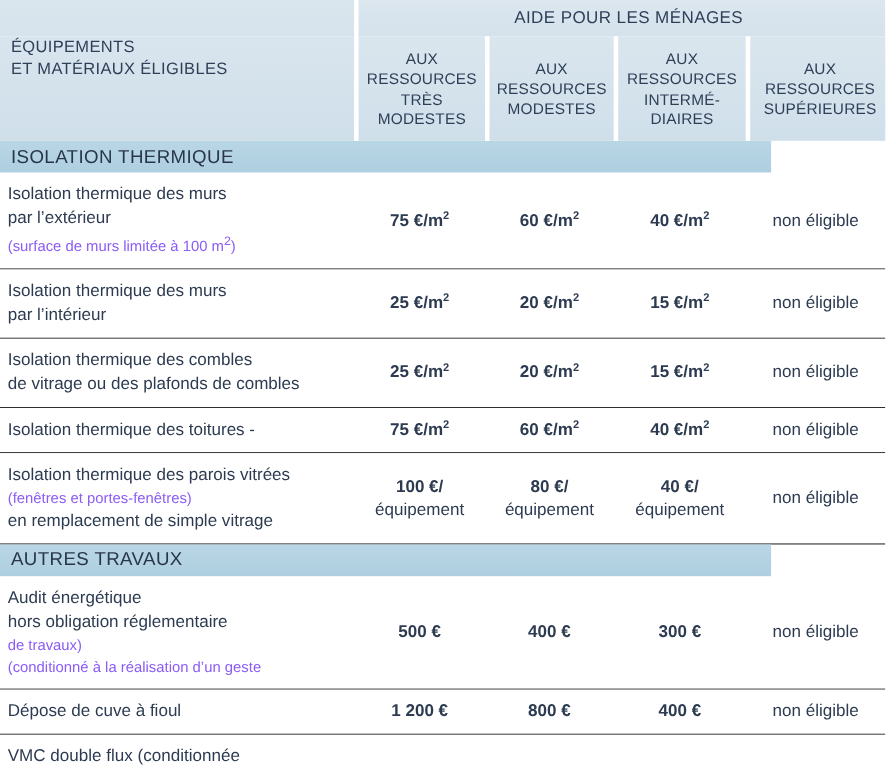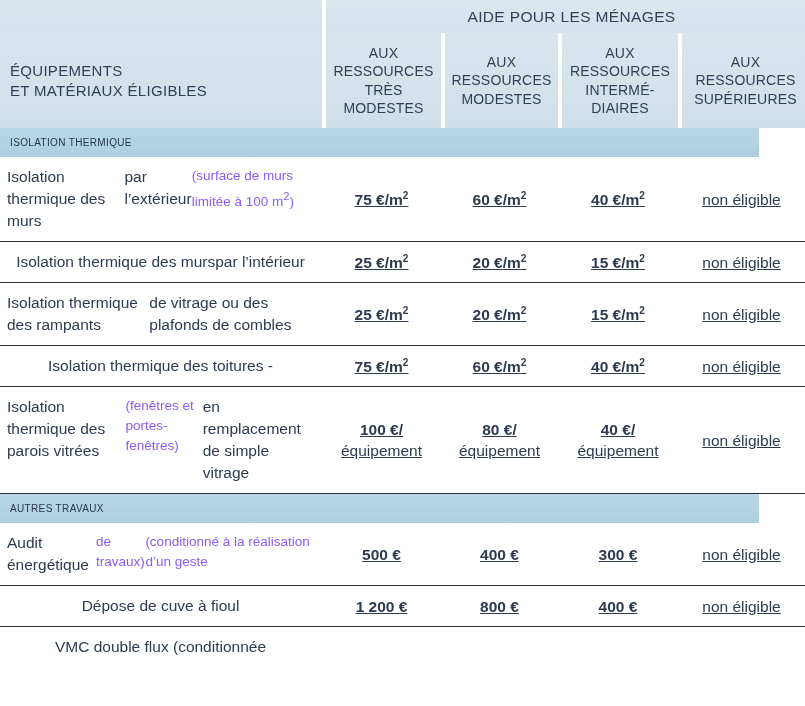--- a/index.html
+++ b/index.html
@@ -62,21 +62,20 @@
     height: 95px;
     width: 805px;
   }
 
   .eligible-head {
     width: 322px;
     flex: 0 0 322px;
     background: linear-gradient(180deg, #d9e5ee 0%, #cfdfea 100%);
     display: flex;
     flex-direction: column;
-    justify-content: center;
     padding: 0 0 0 10px;
     box-sizing: border-box;
   }
   .eligible-head .line {
     font-size: 15px;
     line-height: 20px;
     letter-spacing: 0.3px;
     color: #2f3f57;
   }
 
@@ -101,48 +100,48 @@
     padding: 0 4px;
   }
   .col-head.c1 { width: 115px; flex: 0 0 115px; }
   .col-head.c2 { width: 113px; flex: 0 0 113px; }
   .col-head.c3 { width: 116px; flex: 0 0 116px; }
   .col-head.c4 { width: 127px; flex: 0 0 127px; }
 
   
   .section-band {
     height: 29px;
-    width: 759px;
+    width: 701px;
     background: linear-gradient(180deg, #b9d6e5 0%, #aecfe0 100%);
     display: flex;
     align-items: center;
     padding-left: 10px;
     box-sizing: border-box;
-    font-size: 10px;
+    font-size: 17px;
     letter-spacing: 0.35px;
     color: #28364c;
   }
 
   
   .row {
     display: flex;
     width: 805px;
     border-bottom: 1px solid #2e2e2e;
     box-sizing: border-box;
     background: #ffffff;
   }
   .row.last { border-bottom: none; }
 
   .cell-label {
     width: 322px;
     flex: 0 0 322px;
     box-sizing: border-box;
     padding: 9px 8px 9px 7px;
     display: flex;
-    flex-direction: row;
+    flex-direction: column;
     justify-content: center;
   }
   .cell-label .ltxt {
     font-size: 15.5px;
     line-height: 22px;
     color: #2d3b51;
   }
   .cell-label .lnote {
     font-size: 13.5px;
     line-height: 20px;
@@ -152,21 +151,20 @@
   .cell-val {
     box-sizing: border-box;
     display: flex;
     flex-direction: column;
     align-items: center;
     justify-content: center;
     text-align: center;
     font-size: 15.5px;
     line-height: 21px;
     color: #2d3b51;
-    text-decoration: underline;
   }
   .cell-val.c1 { width: 119px; flex: 0 0 119px; }
   .cell-val.c2 { width: 117px; flex: 0 0 117px; }
   .cell-val.c3 { width: 120px; flex: 0 0 120px; }
   .cell-val.c4 { width: 127px; flex: 0 0 127px; }
 
   .cell-val .amount { font-weight: bold; white-space: nowrap; }
   .cell-val .unit   { font-weight: normal; white-space: nowrap; }
   .cell-val .plain  { font-weight: normal; white-space: nowrap; }
   .cell-val sup { font-size: 0.65em; vertical-align: super; line-height: 0; }
@@ -258,21 +256,21 @@
         </div>
         <div class="cell-val c3">
           <div><span class="amount">15 €</span><span class="amount">/m<sup>2</sup></span></div>
         </div>
         <div class="cell-val c4">
           <span class="plain">non éligible</span>
         </div>
       </div>
       <div class="row">
         <div class="cell-label">
-          <div class="ltxt">Isolation thermique des rampants</div>
+          <div class="ltxt">Isolation thermique des combles</div>
           <div class="ltxt">de vitrage ou des plafonds de combles</div>
         </div>
         <div class="cell-val c1">
           <div><span class="amount">25 €</span><span class="amount">/m<sup>2</sup></span></div>
         </div>
         <div class="cell-val c2">
           <div><span class="amount">20 €</span><span class="amount">/m<sup>2</sup></span></div>
         </div>
         <div class="cell-val c3">
           <div><span class="amount">15 €</span><span class="amount">/m<sup>2</sup></span></div>
@@ -317,20 +315,21 @@
           <div class="unit">équipement</div>
         </div>
         <div class="cell-val c4">
           <span class="plain">non éligible</span>
         </div>
       </div>
       <div class="section-band">AUTRES TRAVAUX</div>
       <div class="row">
         <div class="cell-label">
           <div class="ltxt">Audit énergétique</div>
+          <div class="ltxt">hors obligation réglementaire</div>
           <div class="lnote">de travaux)</div>
           <div class="lnote">(conditionné à la réalisation d’un geste</div>
         </div>
         <div class="cell-val c1">
           <div><span class="amount">500 €</span></div>
         </div>
         <div class="cell-val c2">
           <div><span class="amount">400 €</span></div>
         </div>
         <div class="cell-val c3">

